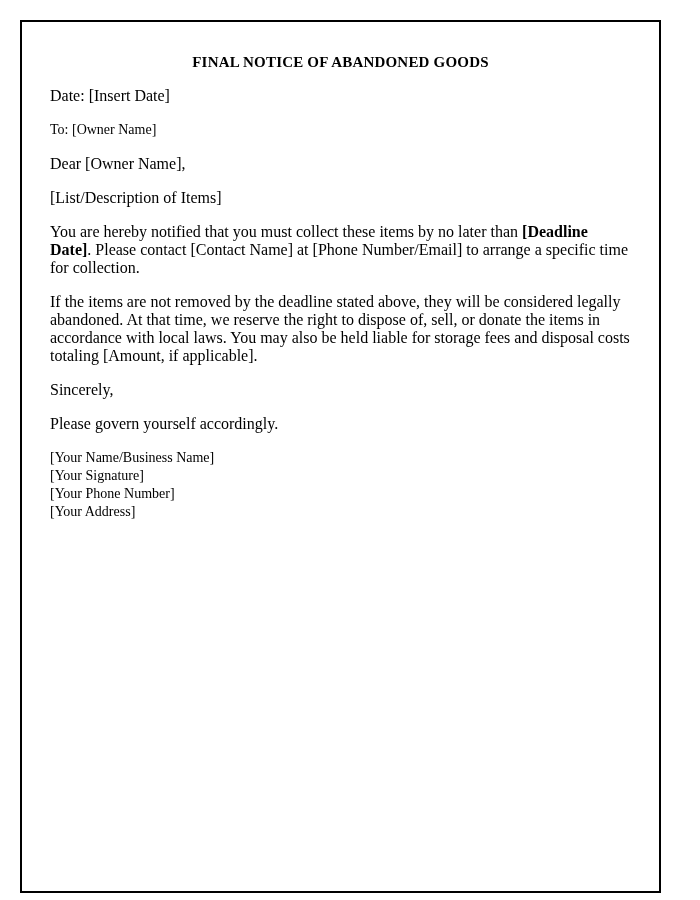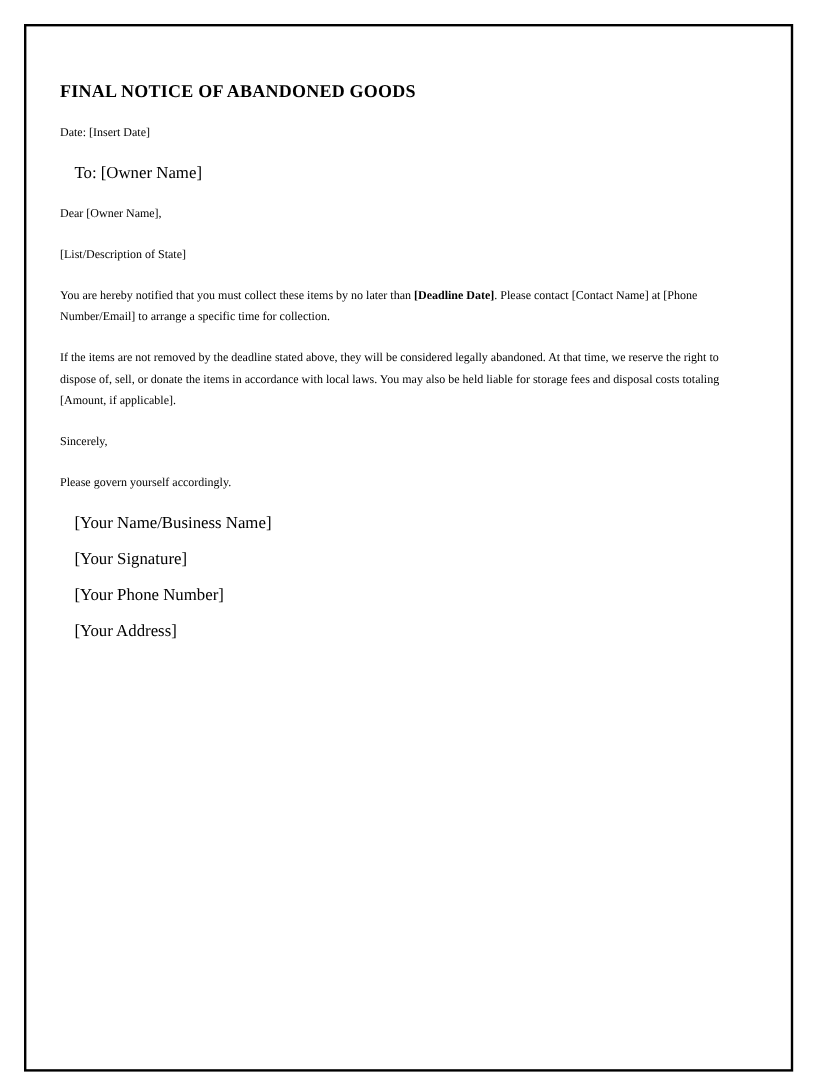--- a/index.html
+++ b/index.html
@@ -23,35 +23,36 @@
     box-sizing: border-box;
     border: 2px solid #000000;
     background: #ffffff;
     padding: 30px 28px;
     overflow: hidden;
   }
   .title {
     font-weight: bold;
     font-size: 15px;
     line-height: 18px;
-    margin: 16px 0 16px 0;
+    margin: 1px 0 16px 0;
     letter-spacing: 0.2px;
+    text-align: center;
   }
   p.para {
-    font-size: 10px;
+    font-size: 16px;
     line-height: 18px;
     margin: 12px 0 16px 0;
   }
   .block {
     margin: 0 0 16px 0;
   }
   .block p.line {
     font-size: 14px;
     line-height: 18px;
-    margin: 12px;
+    margin: 0;
   }
   .bold-inline {
     font-weight: bold;
   }
 </style>
 </head>
 <body>
 
 <div class="page">
 
@@ -60,21 +61,21 @@
   <p class="para">Date: [Insert Date]</p>
 
   <div class="block">
     <p class="line">To: [Owner Name]</p>
   </div>
 
 
   <p class="para">Dear [Owner Name],</p>
 
 
-  <p class="para">[List/Description of State]</p>
+  <p class="para">[List/Description of Items]</p>
 
 
   <p class="para"><span>You are hereby notified that you must collect these items by no later than </span><span class="bold-inline">[Deadline Date]</span><span>. Please contact [Contact Name] at [Phone Number/Email] to arrange a specific time for collection.</span></p>
 
   <p class="para">If the items are not removed by the deadline stated above, they will be considered legally abandoned. At that time, we reserve the right to dispose of, sell, or donate the items in accordance with local laws. You may also be held liable for storage fees and disposal costs totaling [Amount, if applicable].</p>
 
   <p class="para">Sincerely,</p>
 
   <p class="para">Please govern yourself accordingly.</p>
 

